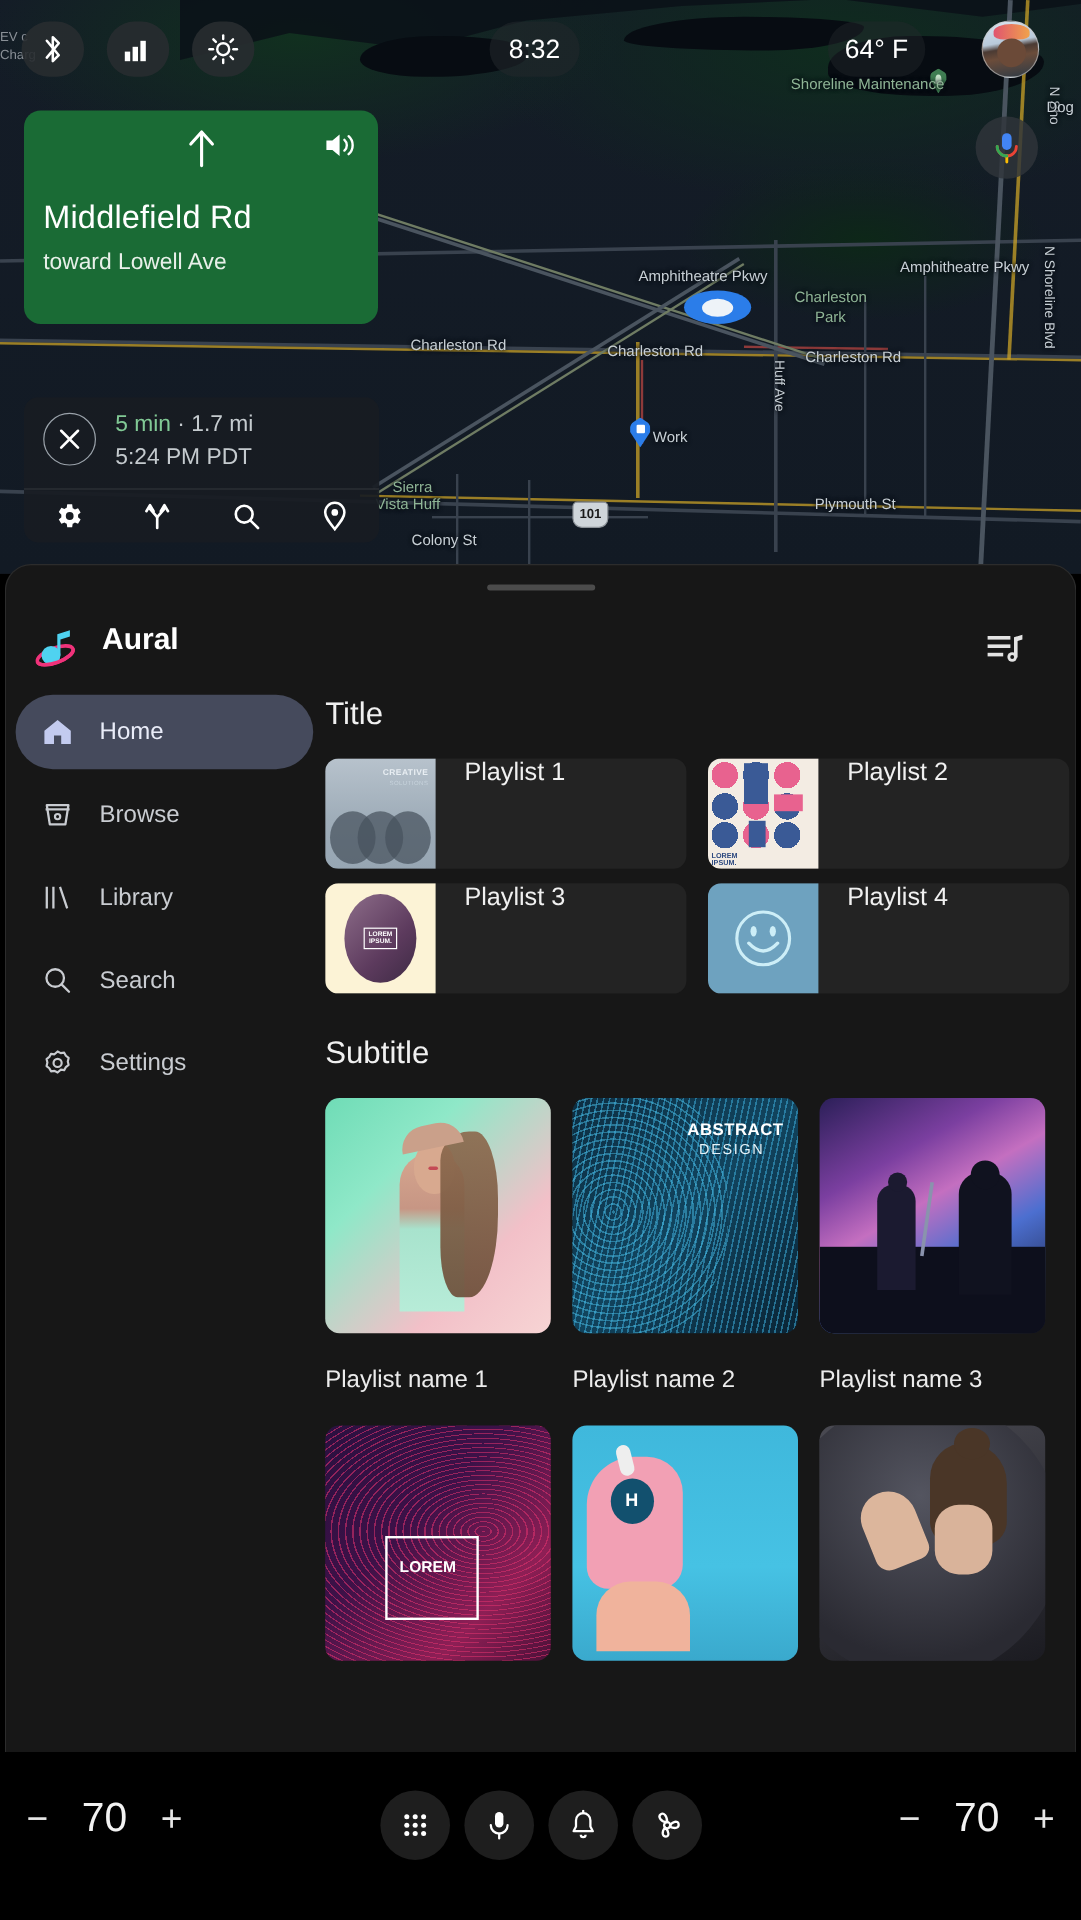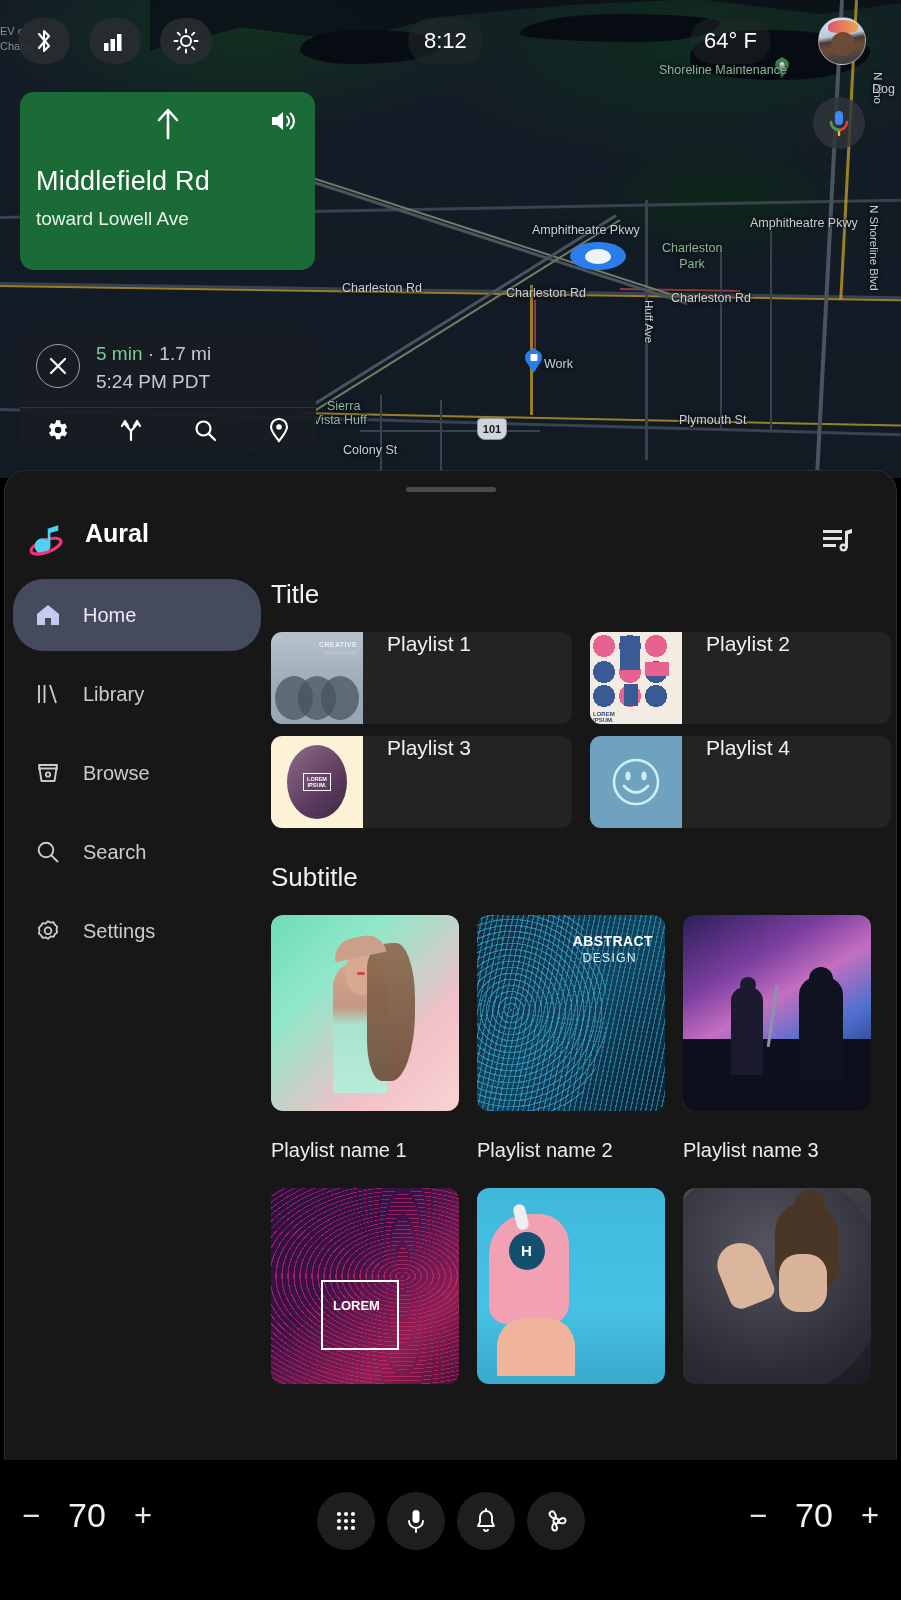--- a/index.html
+++ b/index.html
@@ -99,21 +99,21 @@
     background:#171717; border-radius:22px 22px 0 0; border:1px solid #2c2c2c; border-bottom:none;
     overflow:hidden; }
   .drag-handle { position:absolute; left:50%; top:16px; transform:translateX(-50%);
     width:90px; height:5px; border-radius:3px; background:#4b4b4b; }
 
   .app-head { position:absolute; left:20px; top:48px; display:flex; align-items:flex-start; gap:18px; }
   .app-name { color:#fff; font-size:25px; font-weight:bold; }
   .queue-btn { position:absolute; right:42px; top:55px; }
 
   .sidebar { position:absolute; left:8px; top:108px; width:248px; }
-  .nav-item { display:flex; align-items:center; gap:22px; height:72px; padding:0 22px;
+  .nav-item { display:flex; align-items:center; gap:22px; height:62px; padding:0 22px;
     border-radius:31px; color:#c9ccd1; font-size:20px; margin-bottom:7px; }
   .nav-item.active { background:#454a5c; color:#e9ecf8; }
 
   .content { position:absolute; left:266px; top:108px; width:620px; height:860px; }
   .sec-title { color:#f0f0f0; font-size:26px; margin-bottom:22px; }
 
   .pl-grid { display:grid; grid-template-columns:1fr 1fr; gap:12px 18px; margin-bottom:34px; }
   .pl-card { display:flex; align-items:flex-start; height:92px; background:#232323;
     border-radius:11px; overflow:hidden; }
   .pl-art { width:92px; height:92px; flex:none; position:relative; overflow:hidden; }
@@ -236,21 +236,21 @@
             <line x1="1.5" y1="13" x2="4.5" y2="13"></line>
               <line x1="21.5" y1="13" x2="24.5" y2="13"></line>
             <line x1="4.8" y1="4.8" x2="6.9" y2="6.9"></line>
               <line x1="19.1" y1="19.1" x2="21.2" y2="21.2"></line>
             <line x1="21.2" y1="4.8" x2="19.1" y2="6.9"></line>
               <line x1="6.9" y1="19.1" x2="4.8" y2="21.2"></line>
           </g>
         </svg>
       </div>
       <div class="sb-time">
-          <span>8:12</span>
+          <span>8:32</span>
         </div>
       <div class="sb-temp">
           <span>64° F</span>
         </div>
       <div class="sb-avatar"></div>
     </div>
 
     <div class="mic-btn">
       <svg width="26" height="30" viewBox="0 0 26 30">
         <rect x="9" y="3" width="8" height="14" rx="4" fill="#4285f4"></rect>
@@ -343,33 +343,33 @@
 
     <div class="sidebar">
       <div class="nav-item active">
         <svg width="26" height="26" viewBox="0 0 26 26">
           <path d="M13 3 L24 12 V23 H16 V16 H10 V23 H2 V12 Z" fill="#c3cbef"></path>
         </svg>
         <span>Home</span>
       </div>
       <div class="nav-item">
         <svg width="26" height="26" viewBox="0 0 26 26">
+          <path d="M4 5 H22 L19.5 21 H6.5 Z" fill="none" stroke="#c9ccd1" stroke-width="1.9" stroke-linejoin="round"></path>
+          <line x1="3" y1="8.5" x2="23" y2="8.5" stroke="#c9ccd1" stroke-width="1.9"></line>
+          <circle cx="13" cy="14.5" r="2.2" fill="none" stroke="#c9ccd1" stroke-width="1.8"></circle>
+        </svg>
+        <span>Browse</span>
+      </div>
+      <div class="nav-item">
+        <svg width="26" height="26" viewBox="0 0 26 26">
           <line x1="4" y1="4" x2="4" y2="22" stroke="#c9ccd1" stroke-width="1.9"></line>
           <line x1="9.5" y1="4" x2="9.5" y2="22" stroke="#c9ccd1" stroke-width="1.9"></line>
           <line x1="15" y1="4" x2="21" y2="22" stroke="#c9ccd1" stroke-width="1.9"></line>
         </svg>
         <span>Library</span>
-      </div>
-      <div class="nav-item">
-        <svg width="26" height="26" viewBox="0 0 26 26">
-          <path d="M4 5 H22 L19.5 21 H6.5 Z" fill="none" stroke="#c9ccd1" stroke-width="1.9" stroke-linejoin="round"></path>
-          <line x1="3" y1="8.5" x2="23" y2="8.5" stroke="#c9ccd1" stroke-width="1.9"></line>
-          <circle cx="13" cy="14.5" r="2.2" fill="none" stroke="#c9ccd1" stroke-width="1.8"></circle>
-        </svg>
-        <span>Browse</span>
       </div>
       <div class="nav-item">
         <svg width="26" height="26" viewBox="0 0 26 26">
           <circle cx="11" cy="11" r="7.3" fill="none" stroke="#c9ccd1" stroke-width="1.9"></circle>
           <line x1="16.3" y1="16.3" x2="22.5" y2="22.5" stroke="#c9ccd1" stroke-width="1.9" stroke-linecap="round"></line>
         </svg>
         <span>Search</span>
       </div>
       <div class="nav-item">
         <svg width="26" height="26" viewBox="0 0 26 26">

